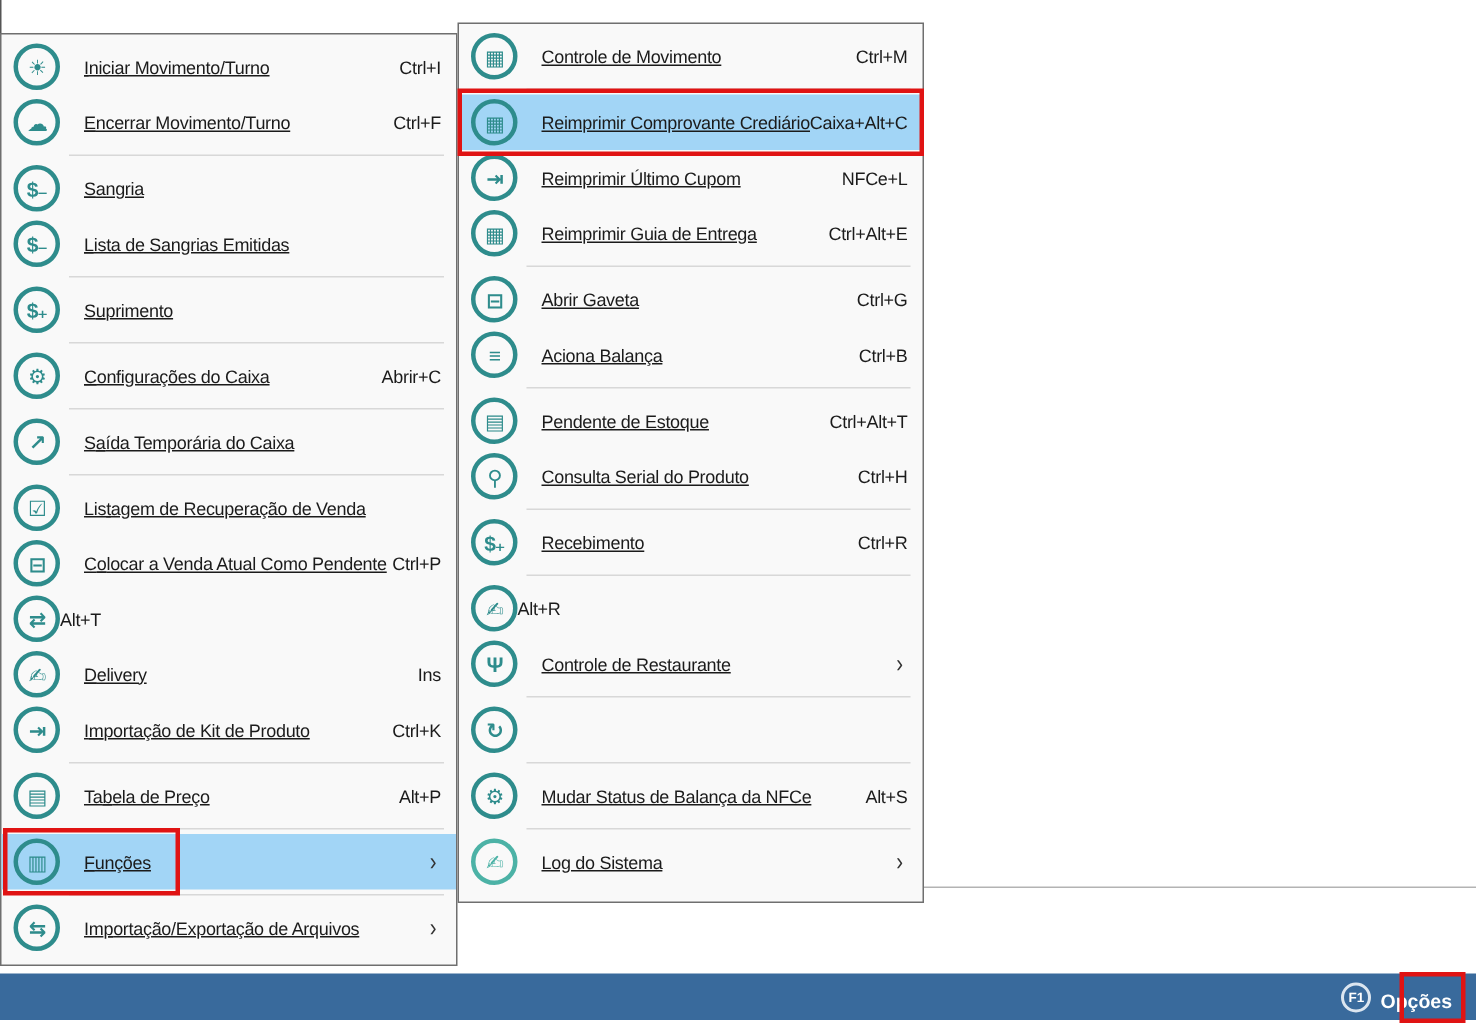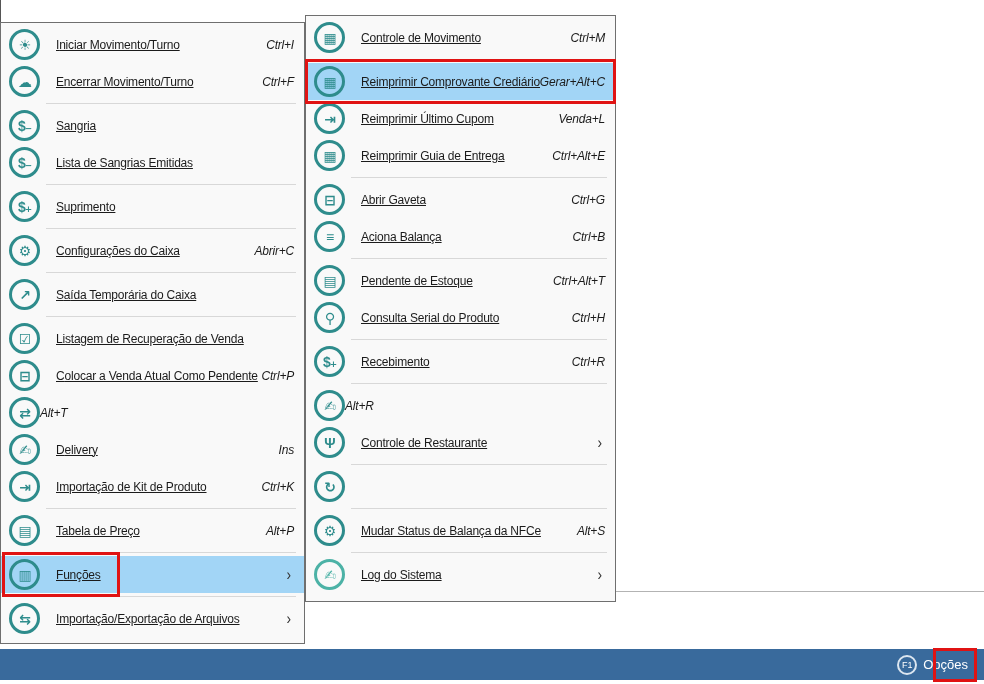--- a/index.html
+++ b/index.html
@@ -17,28 +17,28 @@
   .mi { display:flex; align-items:center; height:37px; padding:0 10px 0 8px; white-space:nowrap; cursor:default; }
   .mi.hl { background:#a2d5f6; }
 
   .ic { flex:0 0 auto; width:31px; height:31px; border:3px solid #2e8c8c; border-radius:50%;
         display:flex; align-items:center; justify-content:center; color:#2e8c8c;
         font-size:14px; font-weight:bold; line-height:1; letter-spacing:-1px; }
   .ic.light { border-color:#4cb2a6; color:#4cb2a6; }
 
   .lbl { flex:1 1 auto; min-width:0; margin-left:16px; letter-spacing:-0.2px;text-decoration:underline; }
   .lbl u { text-decoration:underline; }
-  .sc { flex:0 0 auto; letter-spacing:-0.2px;font-style:italic; }
+  .sc { flex:0 0 auto; letter-spacing:-0.2px; }
   .chev { flex:0 0 auto; font-size:17px; line-height:1; margin-right:2px; color:#333; transform:scaleX(0.8); }
 
   .sep { height:1px; background:#d8d8d8; margin:3px 8px 3px 45px; }
 
   .statusbar { position:absolute; left:0; top:649px; width:984px; height:31px; background:#396a9c;
                display:flex; align-items:center; justify-content:flex-end; padding-right:16px; }
-  .opcoes { display:flex; align-items:center; gap:6px; color:#ffffff; font-size:13px; cursor:pointer; }
+  .opcoes { display:flex; align-items:flex-end; gap:6px; color:#ffffff; font-size:13px; cursor:pointer;font-weight:bold; }
   .f1 { display:flex; align-items:center; justify-content:center; width:20px; height:20px;
         border:2px solid #dce6f0; border-radius:50%; font-size:9px; color:#ffffff; }
 
   .redbox { position:absolute; border:3px solid #e01313; background:transparent; z-index:5; pointer-events:none; }
 </style>
 </head>
 <body>
 
 <div class="page">
 
@@ -127,26 +127,26 @@
   <div class="menu sub" id="sub-menu">
       <div class="mi">
         <span class="ic">▦</span>
         <span class="lbl">Controle de Movimento</span>
         <span class="sc">Ctrl+M</span>
       </div>
       <div class="sep"></div>
       <div class="mi hl">
         <span class="ic">▦</span>
         <span class="lbl">Reimprimir Comprovante Crediário</span>
-        <span class="sc">Gerar+Alt+C</span>
+        <span class="sc">Caixa+Alt+C</span>
       </div>
       <div class="mi">
         <span class="ic">⇥</span>
         <span class="lbl">Reimprimir Último Cupom</span>
-        <span class="sc">Venda+L</span>
+        <span class="sc">NFCe+L</span>
       </div>
       <div class="mi">
         <span class="ic">▦</span>
         <span class="lbl">Reimprimir Guia de Entrega</span>
         <span class="sc">Ctrl+Alt+E</span>
       </div>
       <div class="sep"></div>
       <div class="mi">
         <span class="ic">⊟</span>
         <span class="lbl">Abrir Gaveta</span>

